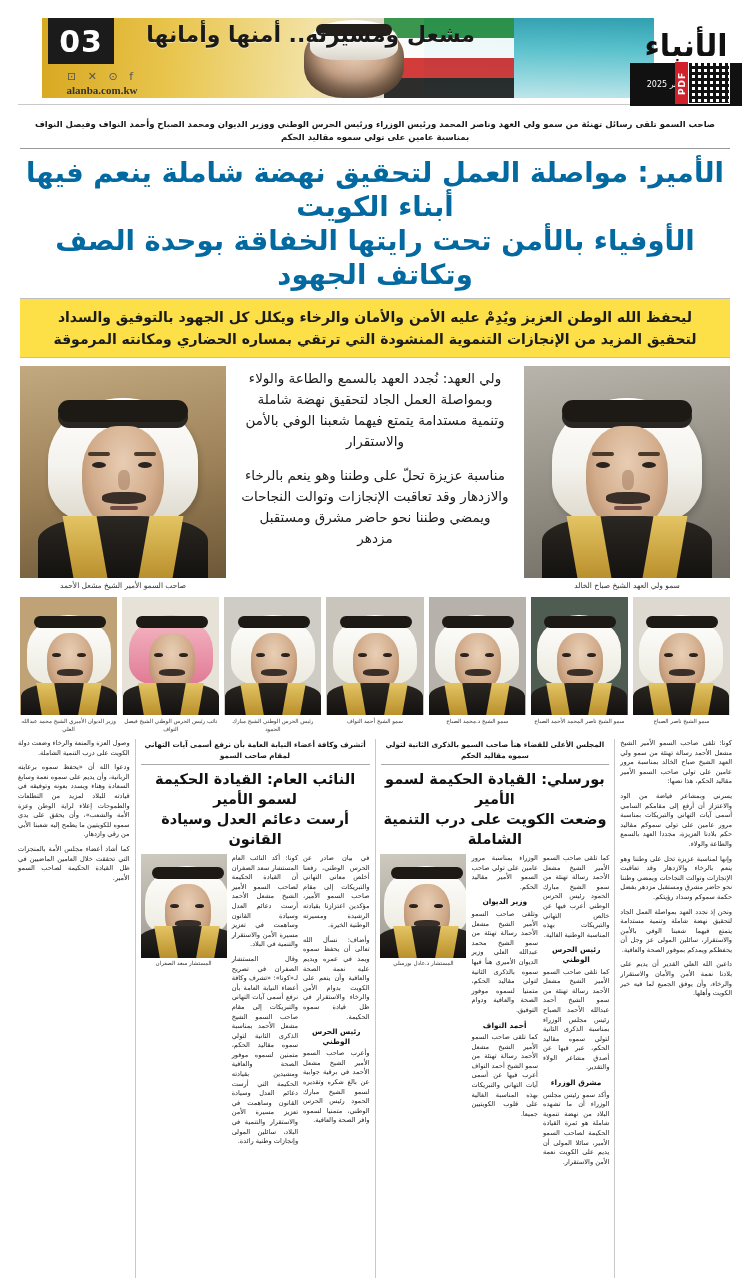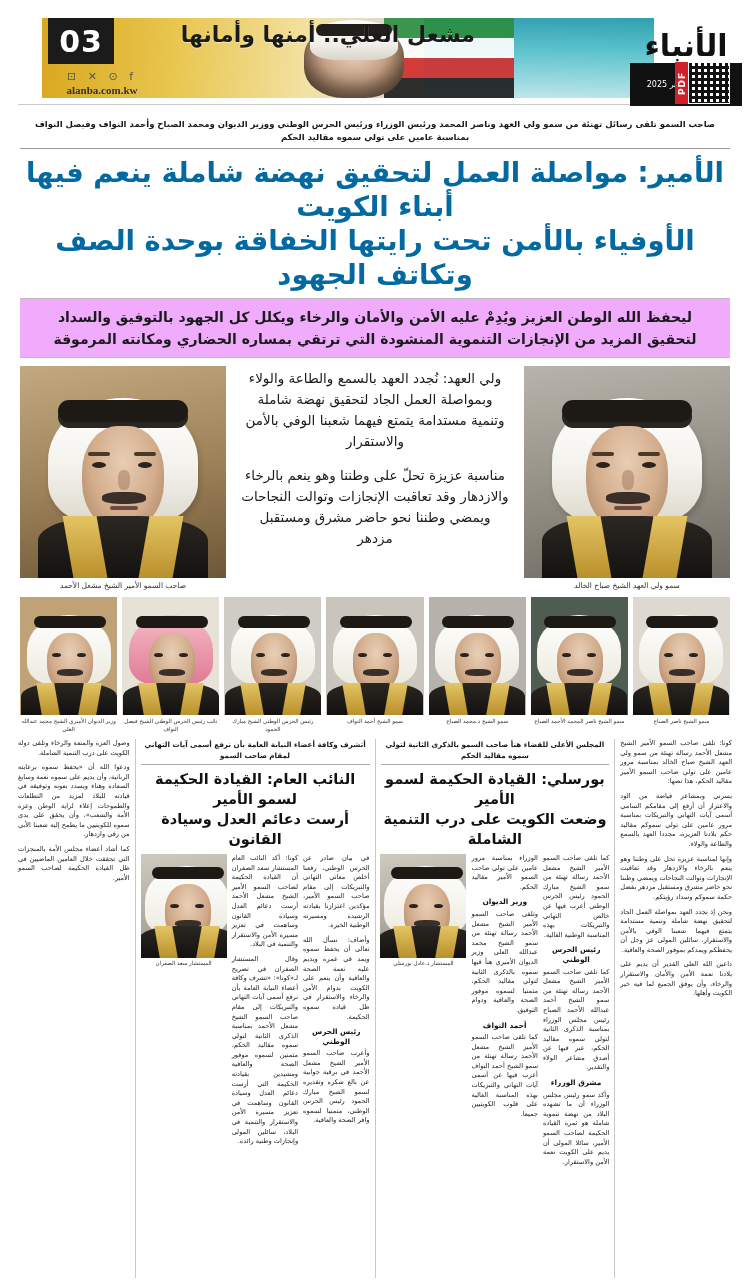--- a/index.html
+++ b/index.html
@@ -94,21 +94,21 @@
   .kicker{
     text-align:center; font-size:8.5px; font-weight:700; color:#1a1a1a;
     line-height:13px; padding:2px 0 3px;
   }
   .kicker-rule{ height:1px; background:#9a9a9a; margin:1px 0 6px; }
   .head-line{
     text-align:center; font-weight:700; color:#0369a1;
     font-size:27.5px; line-height:34px; letter-spacing:-.6px;
   }
   .subdeck{
-    background:#f0abfc; border-top:1px solid #bdbdbd; border-bottom:1px solid #bdbdbd;
+    background:#fde047; border-top:1px solid #bdbdbd; border-bottom:1px solid #bdbdbd;
     margin-top:7px; padding:7px 10px; text-align:center;
   }
   .subdeck p{ font-size:14px; font-weight:700; line-height:22px; color:#1b1b1b;}
 
   
   .hero{ display:flex; gap:8px; padding:8px 20px 0; align-items:flex-start; }
   .hero-photo{ width:206px; }
   .hero-img{
     width:206px; height:212px; position:relative; overflow:hidden;
     background: linear-gradient(170deg,#b9b4ab 0%, #8f8a80 60%, #6e6a61 100%);
@@ -207,21 +207,21 @@
 </head>
 <body>
 
 <div class="page">
 
   <div class="masthead">
 
     <div class="mast-banner">
       <div class="mast-portrait"></div>
     </div>
-    <div class="mast-title">مشعل العلي.. أمنها وأمانها</div>
+    <div class="mast-title">مشعل ومسيرته.. أمنها وأمانها</div>
 
     <div class="mast-page-num">03</div>
 
     <div class="mast-social">
       <div class="icons">f ⊙ ✕ ⊡</div>
       <div class="site">alanba.com.kw</div>
     </div>
 
     <div class="mast-logo">
       <div class="brand">الأنباء</div>
@@ -506,20 +506,20 @@
             <div class="cap">المستشار سعد الصفران</div>
           </div>
         </div>
       </div>
     </div>
 
     <div class="col-sep"></div>
 
     <div class="txtcol">
       <div class="body-txt">
-        <p>وصول العزة والمنعة والرخاء وتلقى دولة الكويت على درب التنمية الشاملة.</p>
+        <p>وصول العزة والمنعة والرخاء وضعت دولة الكويت على درب التنمية الشاملة.</p>
         <p>ودعوا الله أن «يحفظ سموه برعايته الربانية، وأن يديم على سموه نعمة وسابغ السعادة وهناء ويسدد بعونه وتوفيقه في قيادته للبلاد لمزيد من التطلعات والطموحات إعلاء لراية الوطن وعزة الأمة والشعب»، وأن يحقق على يدي سموه للكويتيين ما يطمح إليه شعبنا الأبي من رقي وازدهار.</p>
         <p>كما أشاد أعضاء مجلس الأمة بالمنجزات التي تحققت خلال العامين الماضيين في ظل القيادة الحكيمة لصاحب السمو الأمير.</p>
       </div>
     </div>
 
   </div>
 </div>
 
 </body></html>

